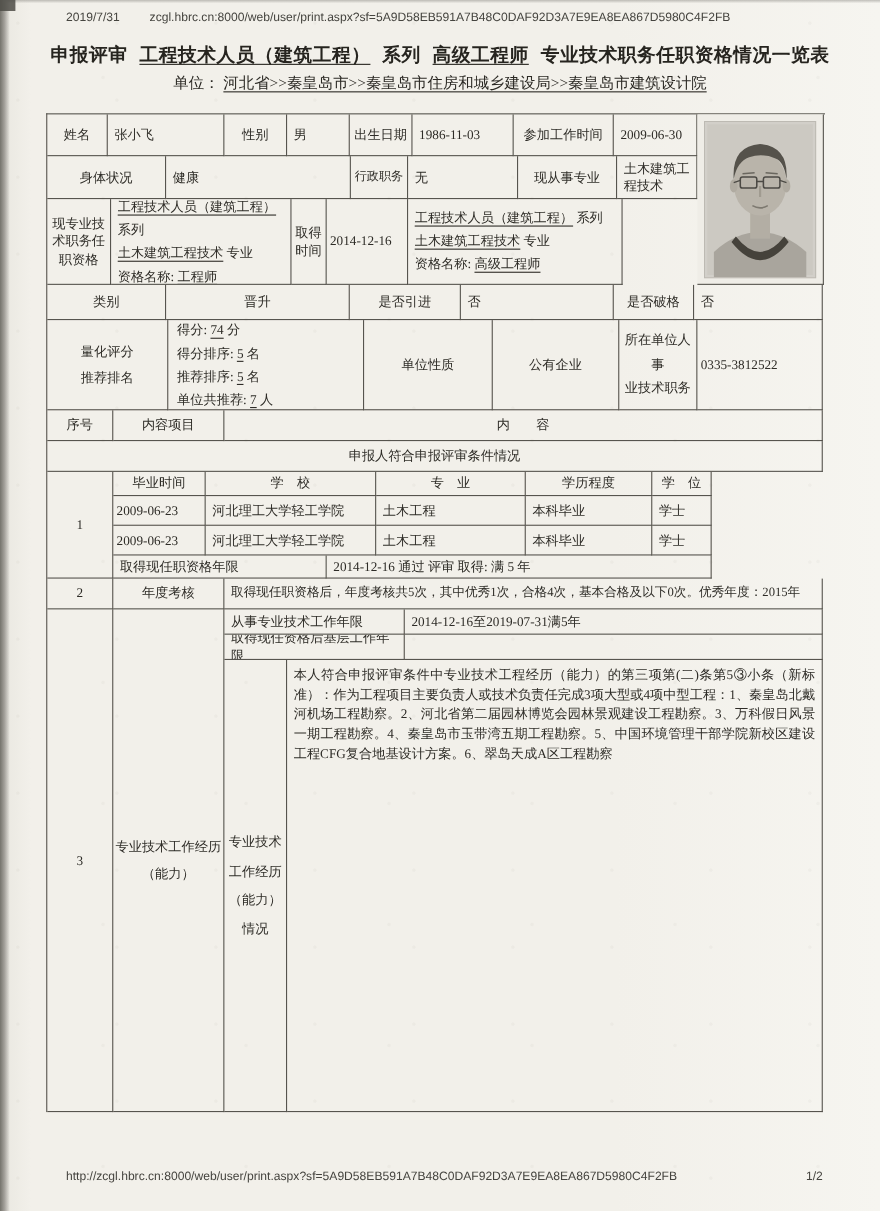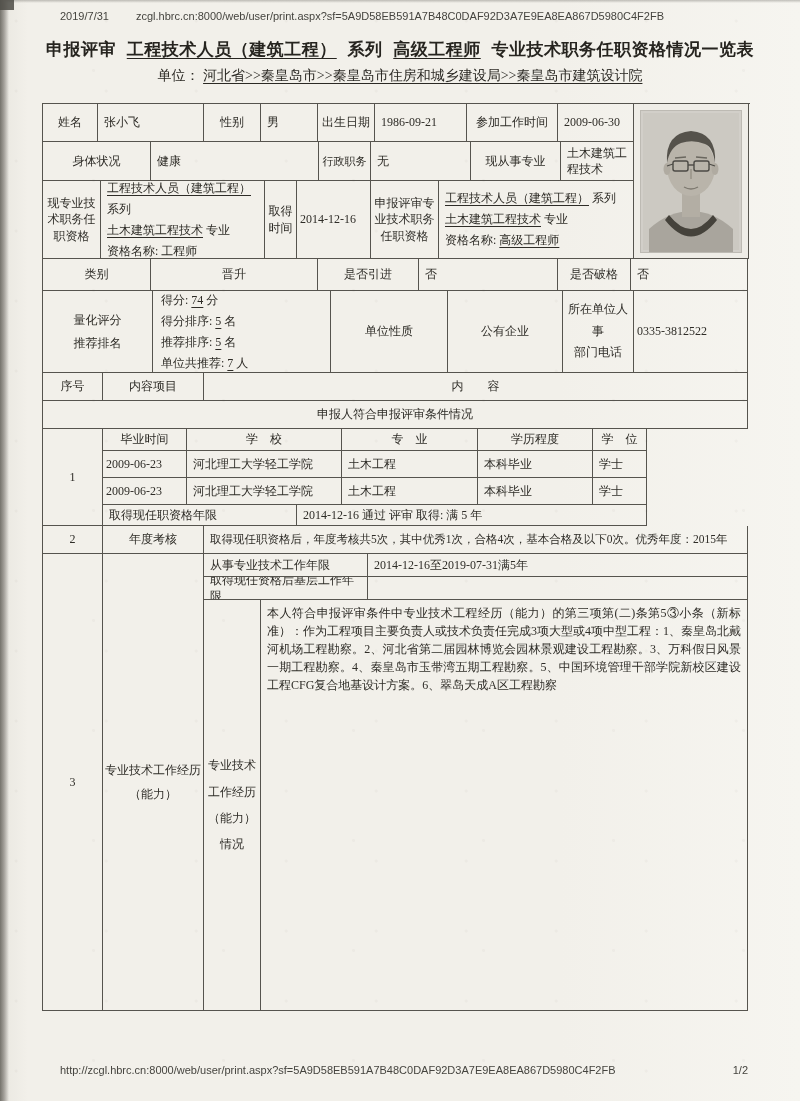--- a/index.html
+++ b/index.html
@@ -94,21 +94,21 @@
 
     <div class="tr">
       <div style="width:591px" class="stack">
 
         <div class="tr" style="height:38px">
           <div class="c cc" style="width:55px">姓名</div>
           <div class="c cl" style="width:106px">张小飞</div>
           <div class="c cc" style="width:57px">性别</div>
           <div class="c cl" style="width:57px">男</div>
           <div class="c cc pad-tight" style="width:57px">出生日期</div>
-          <div class="c cl" style="width:92px">1986-09-21</div>
+          <div class="c cl" style="width:92px">1986-11-03</div>
           <div class="c cc pad-tight" style="width:91px">参加工作时间</div>
           <div class="c cl" style="width:76px">2009-06-30</div>
         </div>
 
         <div class="tr" style="height:39px">
           <div class="c cc" style="width:108px">身体状况</div>
           <div class="c cl" style="width:168px">健康</div>
           <div class="c cc pad-tight" style="width:52px;font-size:11px">行政职务</div>
           <div class="c cl" style="width:100px">无</div>
           <div class="c cc" style="width:90px">现从事专业</div>
@@ -124,25 +124,20 @@
           <div class="c lines" style="width:164px;padding:3px 6px">
             <div><span class="u">工程技术人员（建筑工程）</span><span>系列</span></div>
             <div><span class="u">土木建筑工程技术</span><span> 专业</span></div>
             <div><span>资格名称: </span><span class="u">工程师</span></div>
           </div>
           <div class="c col" style="width:32px">
             <div>取得</div>
             <div>时间</div>
           </div>
           <div class="c cl pad-tight" style="width:74px">2014-12-16</div>
-          <div class="c col pad-tight" style="width:68px">
-            <div>申报评审专</div>
-            <div>业技术职务</div>
-            <div>任职资格</div>
-          </div>
           <div class="c lines" style="width:195px;padding:3px 6px">
             <div class="nowrap"><span class="u">工程技术人员（建筑工程）</span><span> 系列</span></div>
             <div class="nowrap"><span class="u">土木建筑工程技术</span><span> 专业</span></div>
             <div class="nowrap"><span>资格名称: </span><span class="u">高级工程师</span></div>
           </div>
         </div>
       </div>
 
       <div class="photo-cell" style="width:115px;height:155px">
         <div class="photo-frame">
@@ -195,21 +190,21 @@
       <div class="c lines" style="width:178px;padding:3px 8px">
         <div><span>得分: </span><span class="u">74</span><span> 分</span></div>
         <div><span>得分排序: </span><span class="u">5</span><span> 名</span></div>
         <div><span>推荐排序: </span><span class="u">5</span><span> 名</span></div>
         <div><span>单位共推荐: </span><span class="u">7</span><span> 人</span></div>
       </div>
       <div class="c cc" style="width:117px">单位性质</div>
       <div class="c cc" style="width:115px">公有企业</div>
       <div class="c col pad-tight" style="width:71px">
         <div style="line-height:1.8">所在单位人事</div>
-        <div style="line-height:1.8">部门电话</div>
+        <div style="line-height:1.8">业技术职务</div>
       </div>
       <div class="c cl pad-tight" style="width:114px">0335-3812522</div>
     </div>
 
     <div class="tr" style="height:28px">
       <div class="c cc" style="width:60px">序号</div>
       <div class="c cc" style="width:101px">内容项目</div>
       <div class="c cc" style="width:544px">内　　容</div>
     </div>
 

